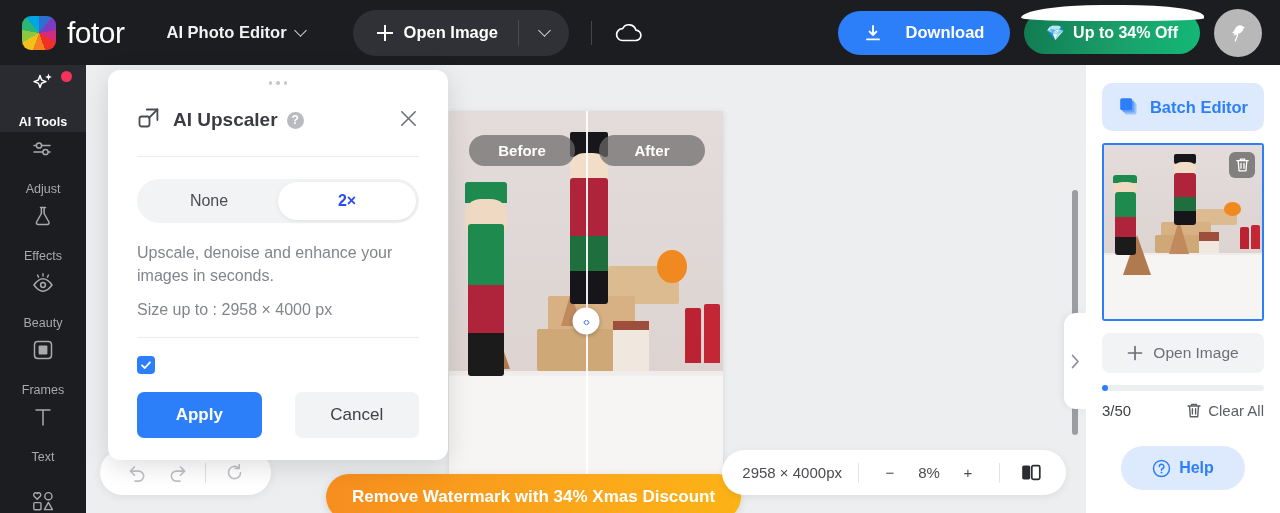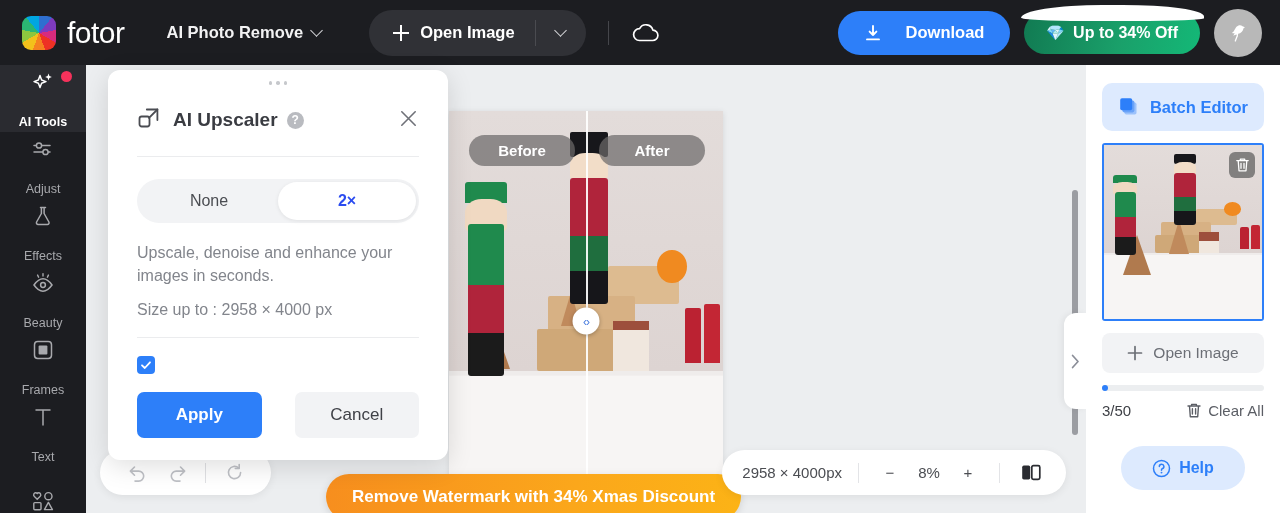--- a/index.html
+++ b/index.html
@@ -348,21 +348,21 @@
 
 <div id="app">
 
   <div class="header">
     <div class="brand">
       <div class="logo-mark"></div>
       <div class="logo-text">fotor</div>
     </div>
 
     <div class="app-switcher">
-      <span>AI Photo Remove</span>
+      <span>AI Photo Editor</span>
       <span class="chev-d"></span>
     </div>
 
     <div class="open-image-group">
       <div class="open-image-btn">
         <span class="plus-ic"></span>
         <span>Open Image</span>
       </div>
       <div class="oi-divider"></div>
       <div class="open-image-caret">

